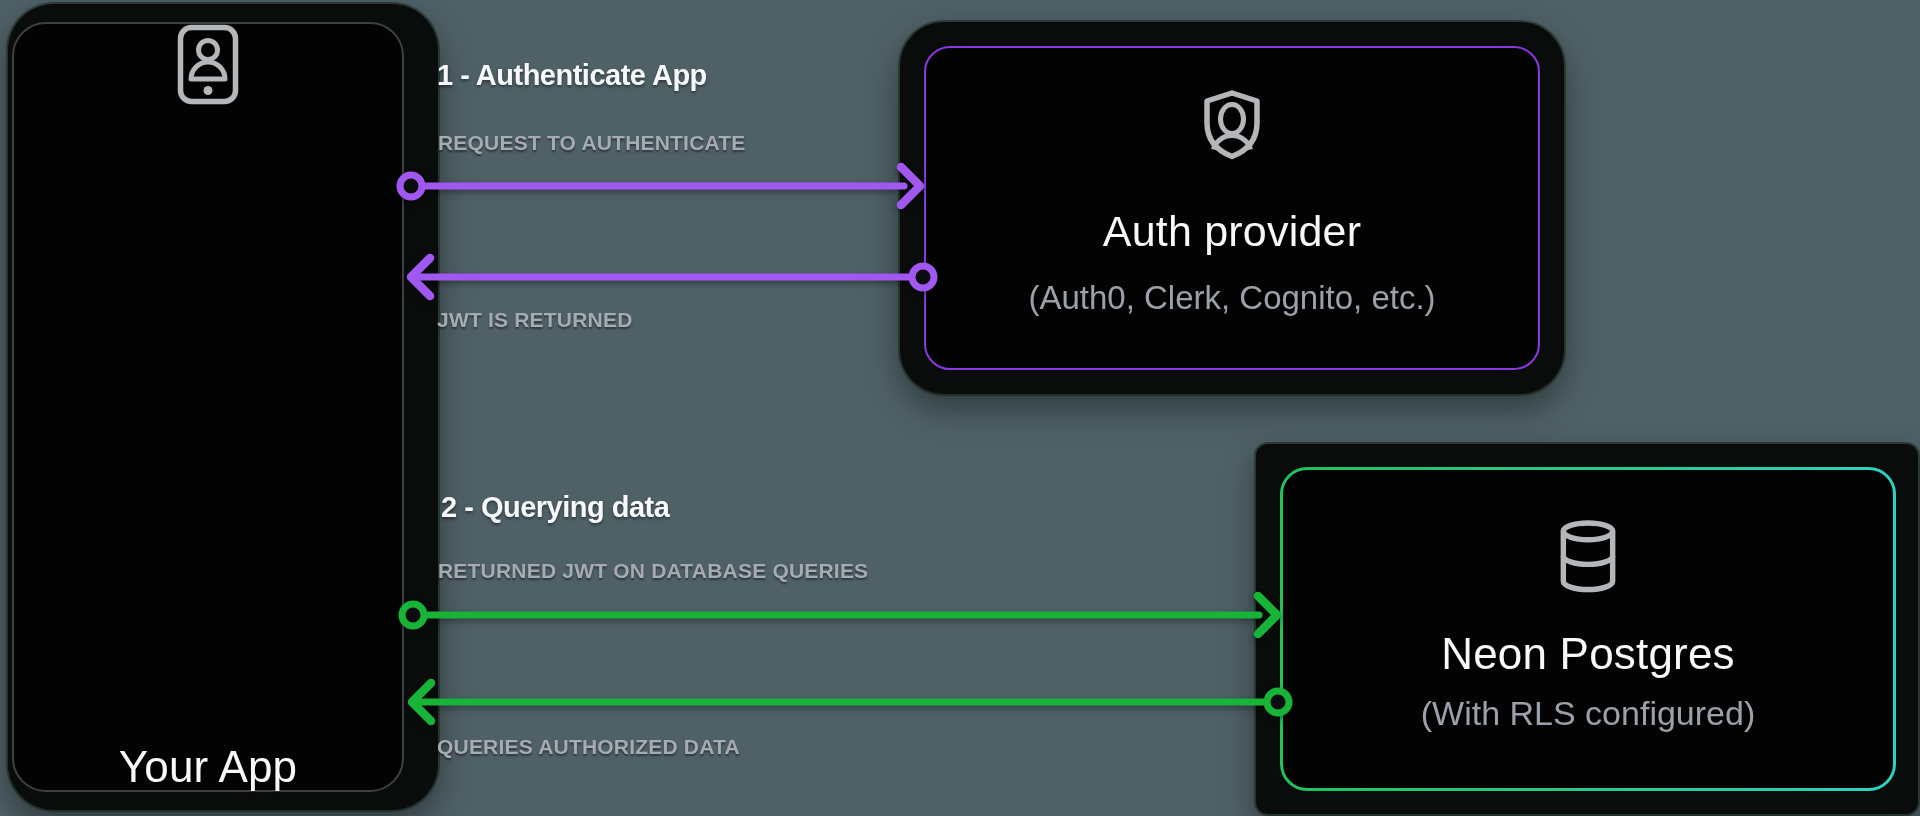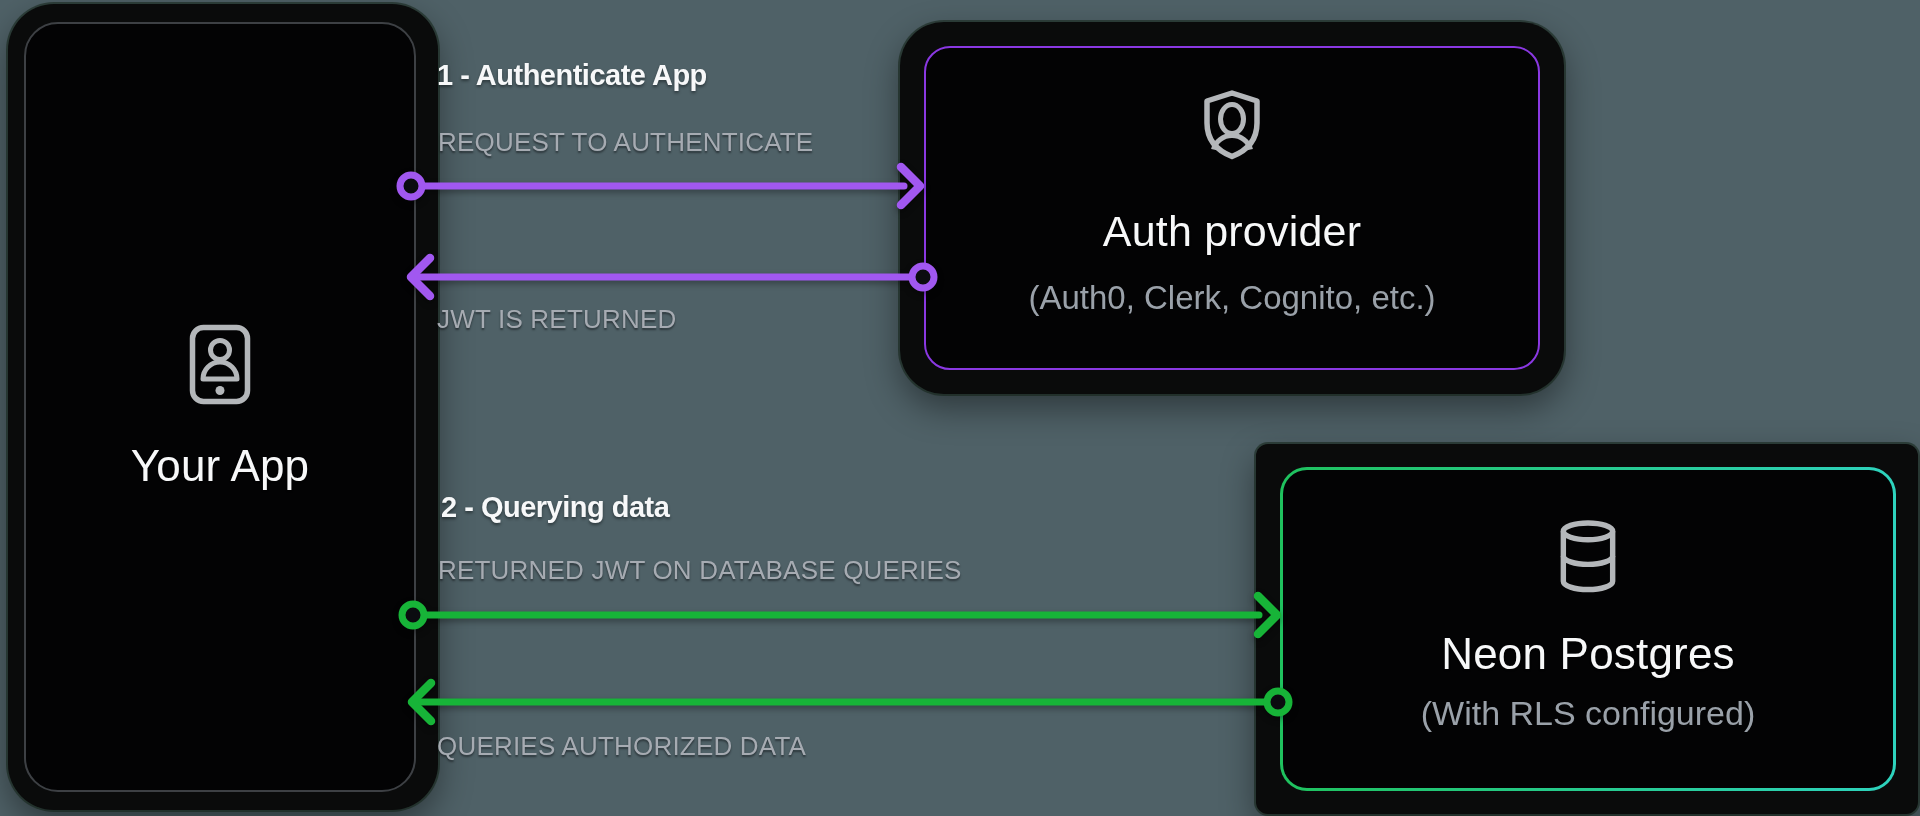--- a/index.html
+++ b/index.html
@@ -28,22 +28,22 @@
     box-shadow:0 0 0 2px rgba(18,34,22,.55), 0 14px 34px rgba(0,0,0,.42);
   }
   .shell-app{left:8px;top:4px;width:430px;height:806px;border-radius:46px;}
   .shell-auth{left:900px;top:22px;width:664px;height:372px;border-radius:44px;}
   .shell-neon{left:1256px;top:444px;width:662px;height:370px;border-radius:12px;}
 
   .node-panel{
     position:absolute;background:var(--node-panel);
     display:flex;flex-direction:column;align-items:center;justify-content:center;
   }
-  .panel-app{left:16px;top:18px;width:392px;height:770px;border-radius:34px;
-    border:2.5px solid var(--app-border);gap:38px;}
+  .panel-app{left:4px;top:18px;width:392px;height:770px;border-radius:34px;
+    border:2.5px solid var(--app-border);gap:38px;justify-content:space-between;}
   .panel-auth{left:24px;top:24px;width:616px;height:324px;border-radius:26px;
     border:2.5px solid var(--purple-border);gap:8px;padding-bottom:10px;}
   .grad-neon{left:24px;top:23px;width:616px;height:324px;border-radius:27px;
     position:absolute;padding:3px;
     background:linear-gradient(90deg,var(--neon-green),var(--teal));}
   .panel-neon{position:relative;width:100%;height:100%;border-radius:24px;
     background:var(--node-panel);left:0;top:0;
     display:flex;flex-direction:column;align-items:center;justify-content:center;
     padding-bottom:6px;}
 
@@ -51,22 +51,22 @@
     letter-spacing:.2px;text-shadow:0 1px 2px rgba(0,0,0,.4);}
   .auth-title{font-size:43px;}
   .node-subtitle{color:var(--subtitle-gray);font-size:33px;font-weight:400;line-height:1.1;}
   .neon-subtitle{font-size:34px;}
   .icon{color:var(--icon-gray);}
   .m-t-40{margin-top:40px;}.m-t-38{margin-top:38px;}.m-t-16{margin-top:18px;}.m-t-18{margin-top:18px;text-align:center;}
 
   
   .flow-title{position:absolute;color:var(--title-white);font-size:29px;line-height:42px;
     font-weight:700;letter-spacing:-.5px;text-shadow:0 2px 3px rgba(5,8,10,.45);}
-  .flow-label{position:absolute;color:var(--label-gray);font-size:26px;line-height:33px;
-    font-weight:400;letter-spacing:.2px;text-shadow:0 2px 2px rgba(10,12,16,.5);}
+  .flow-label{position:absolute;color:var(--label-gray);font-size:21px;line-height:33px;
+    font-weight:700;letter-spacing:.2px;text-shadow:0 2px 2px rgba(10,12,16,.5);}
   .t-right{text-align:left;}
 
   .lbl-step1{left:437px;top:54px;}
   .lbl-req1{left:438px;top:126px;}
   .lbl-res1{left:437px;top:303px;width:460px;}
   .lbl-step2{left:441px;top:486px;}
   .lbl-req2{left:438px;top:554px;}
   .lbl-res2{left:437px;top:730px;width:821px;}
 
   

